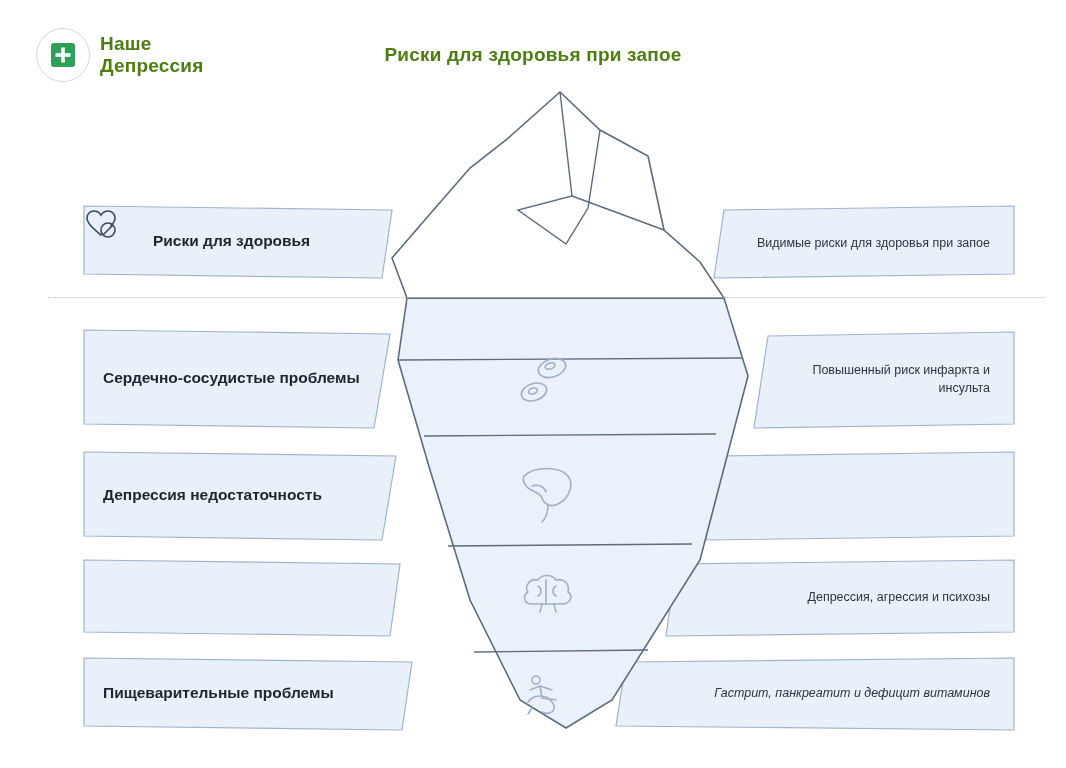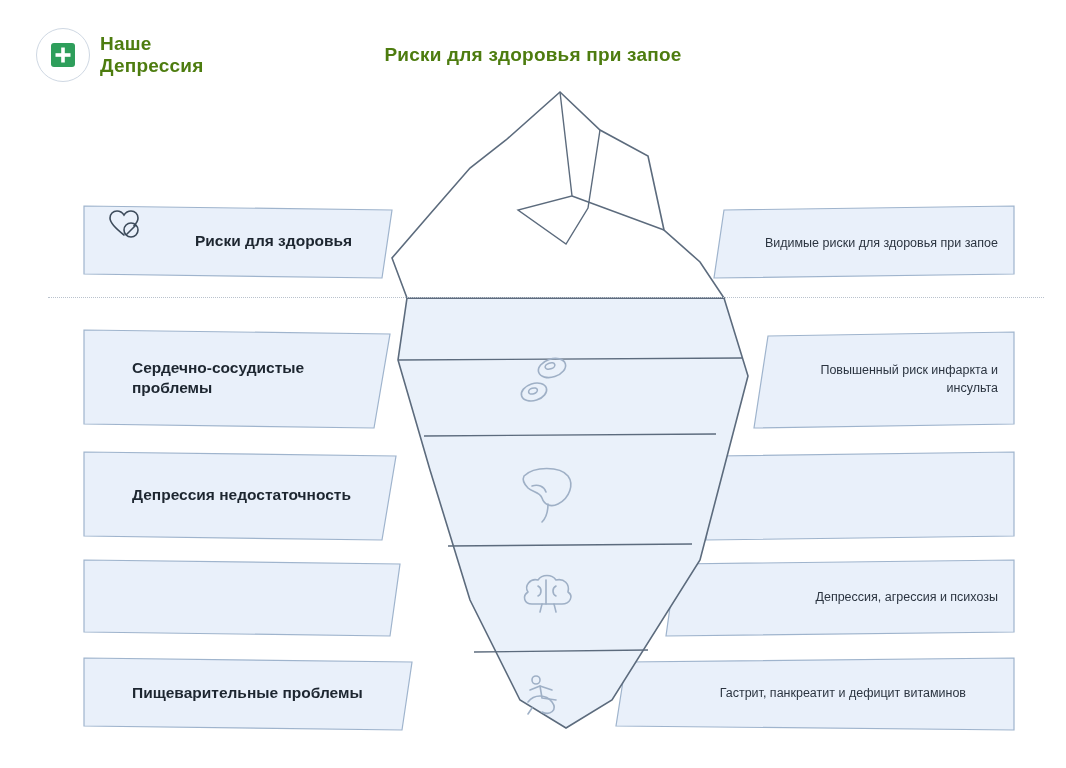--- a/index.html
+++ b/index.html
@@ -70,35 +70,34 @@
   }
 
   
   .label {
     position: absolute;
     display: flex;
     align-items: center;
     box-sizing: border-box;
   }
   .label-left {
-    padding-left: 25px;
+    padding-left: 19px;
     padding-right: 18px;
-    gap: 27px;
-    margin-left: 23px;
+    gap: 14px;
   }
   .label-left .ltext {
     font-size: 15.5px;
     font-weight: bold;
     line-height: 1.32;
     color: #1d2630;
   }
   .label-left.top .ltext { margin-left: 2px; }
   .label-right {
     justify-content: flex-end;
-    padding-right: 16px;
+    padding-right: 24px;
     padding-left: 26px;
   }
   .label-right .rtext {
     font-size: 12.5px;
     line-height: 1.45;
     text-align: right;
     color: #2b3440;
   }
 
   .ico {
@@ -251,17 +250,17 @@
 
   <div class="label label-right" style="left:766px; top:332px; width:248px; height:94px;">
     <span class="rtext">Повышенный риск инфаркта и инсульта</span>
   </div>
 
 
   <div class="label label-right" style="left:676px; top:560px; width:338px; height:74px;">
     <span class="rtext">Депрессия, агрессия и психозы</span>
   </div>
 
-  <div class="label label-right" style="left:594px; top:658px; width:388px; height:70px;">
+  <div class="label label-right" style="left:626px; top:658px; width:388px; height:70px;font-style:italic;">
     <span class="rtext">Гастрит, панкреатит и дефицит витаминов</span>
   </div>
 
 </div>
 
 </body></html>

